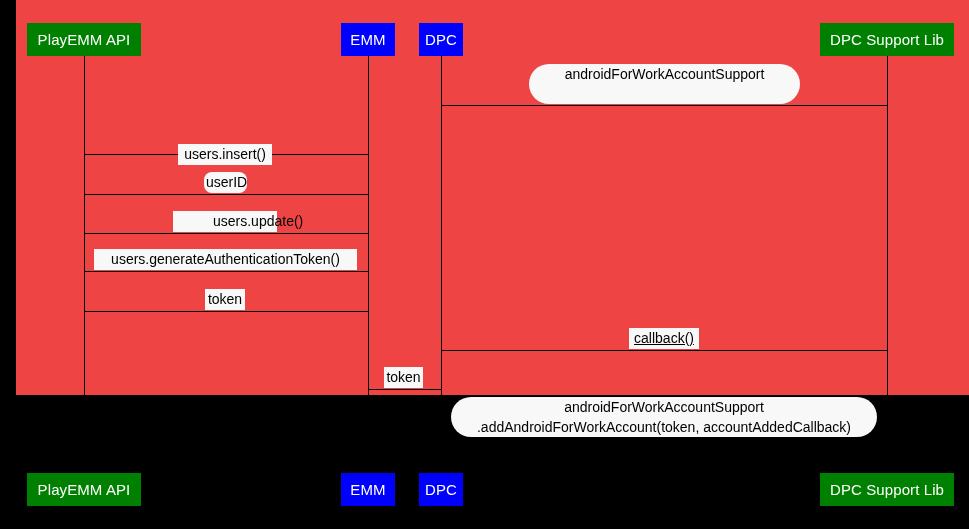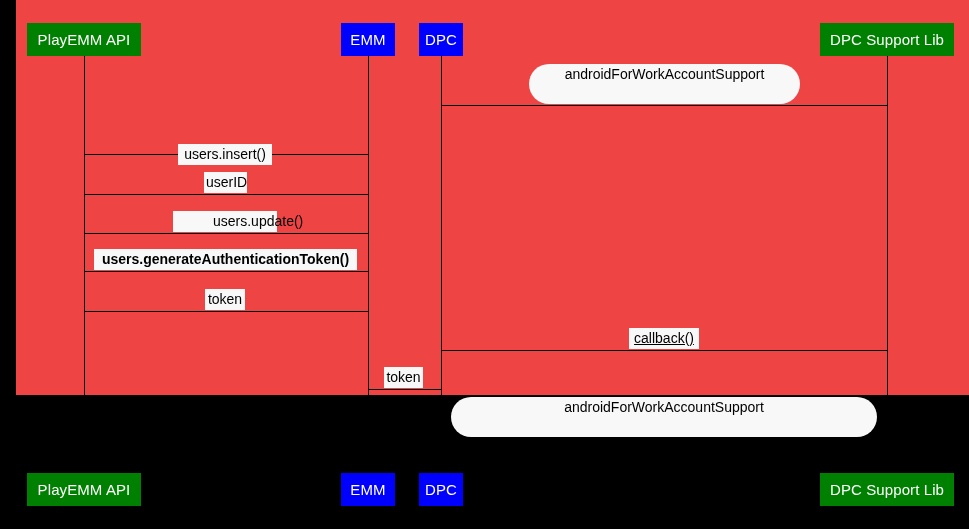--- a/index.html
+++ b/index.html
@@ -115,35 +115,36 @@
       <div class="actor-box actor-green" style="left: 804px; top: 473px; width: 134px; height: 33px; background: rgb(0, 128, 0); color: rgb(255, 255, 255);">DPC Support Lib</div>
     </div>
 
   <div id="msg-labels">
       <div class="msg-label two-line" style="left: 513px; top: 64px; width: 271px; height: 40px; background: rgb(248, 248, 248); color: rgb(0, 0, 0);">
         <span class="line">androidForWorkAccountSupport</span>
       </div>
       <div class="msg-label" style="left: 162px; top: 132px; width: 94px; height: 21px; background: rgb(248, 248, 248); color: rgb(0, 0, 0); margin-top: 12px;">
         <span class="line">users.insert()</span>
       </div>
-      <div class="msg-label" style="left: 188px; top: 172px; width: 43px; height: 21px; background: rgb(248, 248, 248); color: rgb(0, 0, 0);">
+      <div class="msg-label" style="left: 188px; top: 172px; width: 43px; height: 21px; background: rgb(248, 248, 248); color: rgb(0, 0, 0); border-radius: 8px;">
         <span class="line">userID</span>
       </div>
       <div class="msg-label" style="left: 157px; top: 211px; width: 104px; height: 21px; background: rgb(248, 248, 248); color: rgb(0, 0, 0); padding-left: 40px;">
         <span class="line">users.update()</span>
       </div>
-      <div class="msg-label" style="left: 78px; top: 249px; width: 263px; height: 21px; background: rgb(248, 248, 248); color: rgb(0, 0, 0); font-weight: bold;">
+      <div class="msg-label" style="left: 78px; top: 249px; width: 263px; height: 21px; background: rgb(248, 248, 248); color: rgb(0, 0, 0);">
         <span class="line">users.generateAuthenticationToken()</span>
       </div>
       <div class="msg-label" style="left: 189px; top: 289px; width: 40px; height: 21px; background: rgb(248, 248, 248); color: rgb(0, 0, 0);">
         <span class="line">token</span>
       </div>
       <div class="msg-label" style="left: 613px; top: 328px; width: 70px; height: 21px; background: rgb(248, 248, 248); color: rgb(0, 0, 0); text-decoration: underline;">
         <span class="line">callback()</span>
       </div>
       <div class="msg-label" style="left: 368px; top: 367px; width: 39px; height: 21px; background: rgb(248, 248, 248); color: rgb(0, 0, 0);">
         <span class="line">token</span>
       </div>
       <div class="msg-label two-line" style="left: 435px; top: 397px; width: 426px; height: 40px; background: rgb(248, 248, 248); color: rgb(0, 0, 0);">
         <span class="line">androidForWorkAccountSupport</span>
+        <span class="line">.addAndroidForWorkAccount(token, accountAddedCallback)</span>
       </div>
     </div>
 </div>
 
 </body></html>

